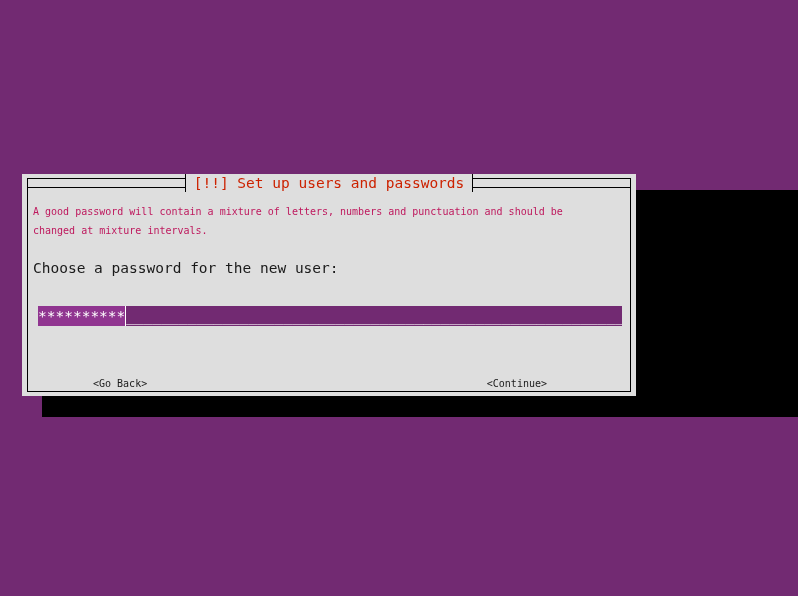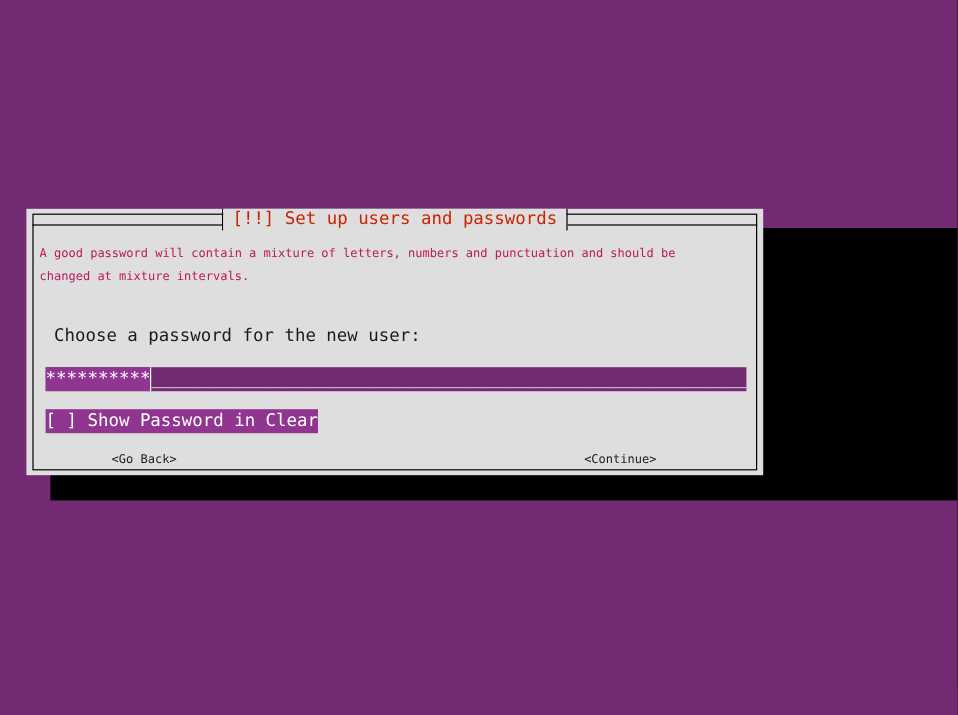--- a/index.html
+++ b/index.html
@@ -106,21 +106,21 @@
     line-height: 19px;
     white-space: pre;
     margin: 0;
   }
 
   .prompt-line {
     color: #1a1a1a;
     font-size: 14.5px;
     line-height: 19px;
     white-space: pre;
-    margin: 12px;
+    margin: 0;
     padding-top: 19px;
   }
 
   
   .field-row {
     position: absolute;
     left: 5px;
     top: 104px;
     right: 3px;
     height: 20px;
@@ -245,23 +245,20 @@
       <p class="prompt-line">Choose a password for the new user:</p>
 
       <div class="field-row">
         <div class="field-inner">
           <span class="field-stars">**********</span>
           <span class="field-cursor"></span>
           <span class="field-rest">_______________________________________________________________________________</span>
         </div>
       </div>
 
-      <div class="checkbox-row">
-        <span class="checkbox-item">[ ] Show Password in Clear</span>
-      </div>
 
       <div class="buttons-row">
         <button class="btn btn-goback">&lt;Go Back&gt;</button>
         <button class="btn btn-continue">&lt;Continue&gt;</button>
       </div>
 
     </div>
   </div>
 
   <div class="statusbar">

